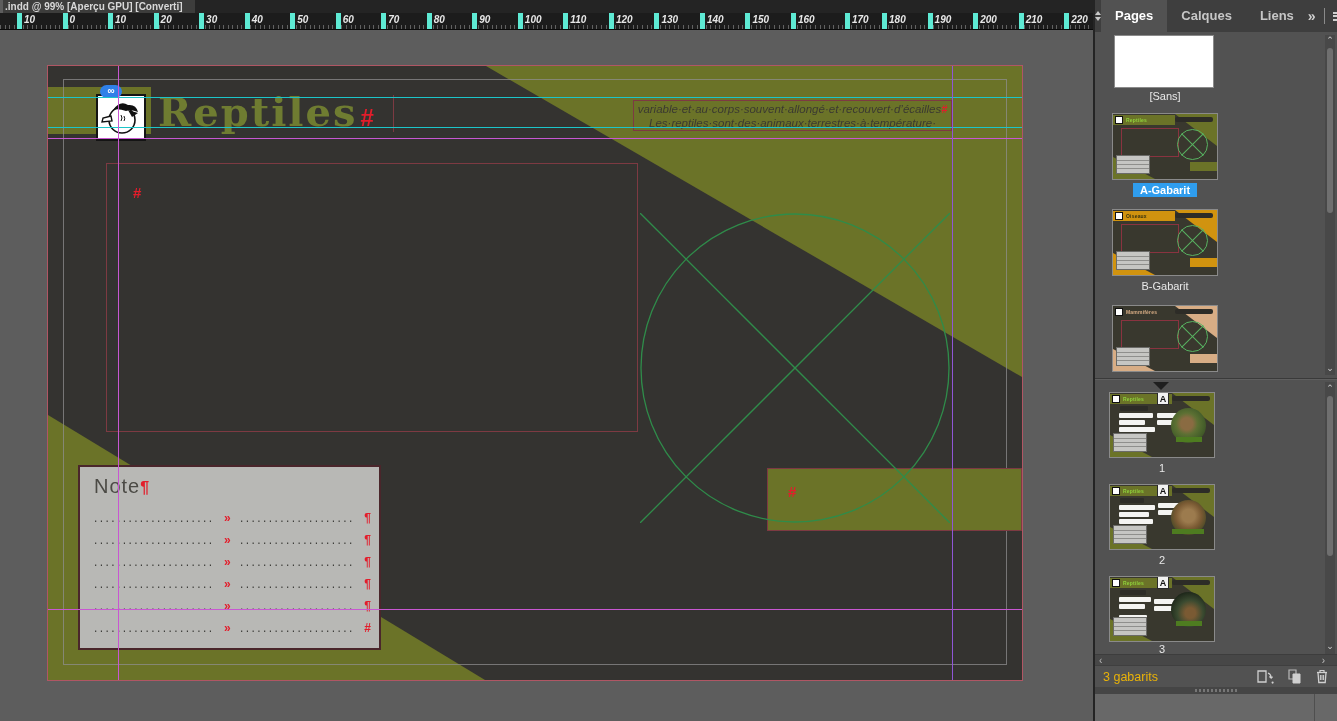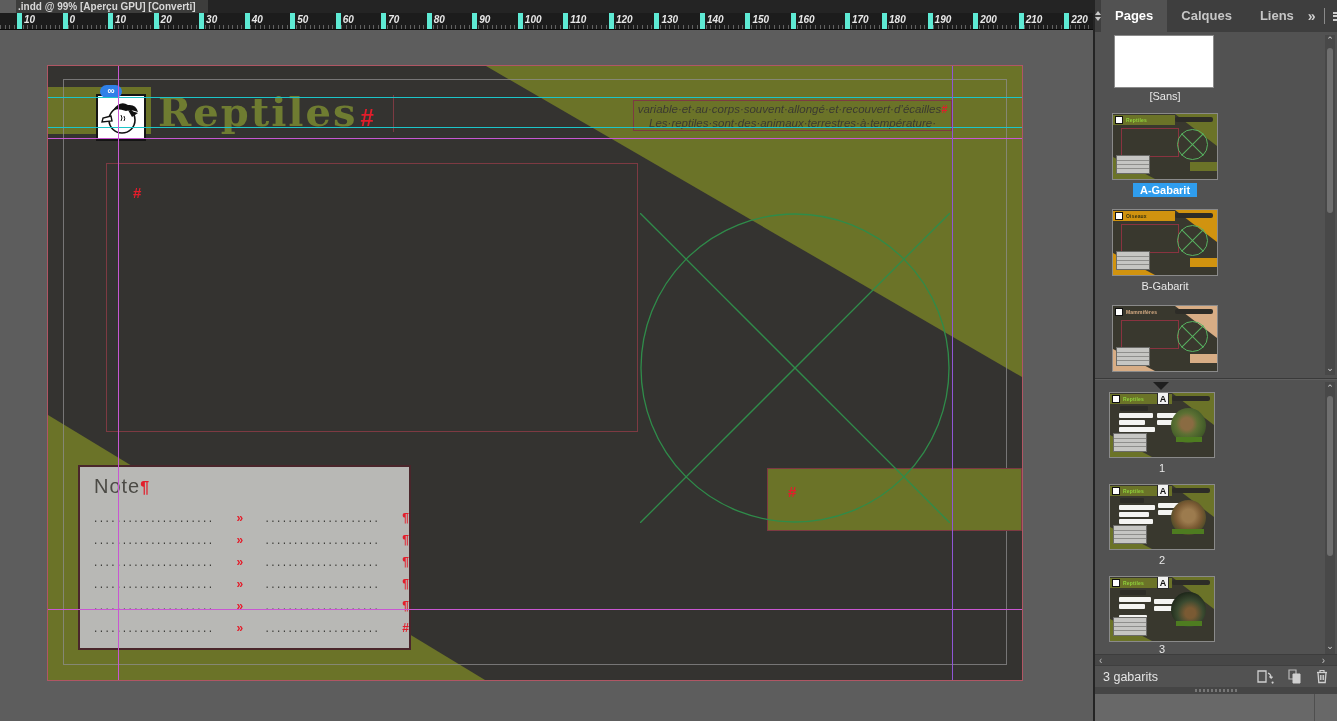--- a/index.html
+++ b/index.html
@@ -5,21 +5,21 @@
   * { margin:0; padding:0; box-sizing:border-box; }
   html,body { background:#444; }
   .app{
     position:relative; width:1337px; height:721px; overflow:hidden;
     background:var(--pasteboard,#5d5d5d);
     font-family:"Liberation Sans",sans-serif;
     -webkit-font-smoothing:antialiased;
   }
 
   
-  .docbar{ position:absolute; left:16px; top:0; width:1093px; height:13px; background:#242424; }
+  .docbar{ position:absolute; left:3px; top:0; width:1093px; height:13px; background:#242424; }
   .doctab{
     position:absolute; left:0; top:0; height:13px; max-width:260px;
     background:#3d3d3c; color:#d9d9d9; font-size:10px; font-weight:bold;
     line-height:13px; padding:0 12px 0 2px; white-space:nowrap; overflow:hidden;
   }
 
   
   .ruler{ position:absolute; left:0; top:13px; width:1093px; height:17px;
     background:var(--ruler-bg,#1c1c1c); border-bottom:1px solid #090909; overflow:hidden; }
   .ruler .minor{
@@ -65,22 +65,22 @@
   }
   .page-title{
     position:absolute; left:110px; top:24px; z-index:3; height:44px;
     font-family:"DejaVu Serif",serif; font-weight:bold; font-size:40px; line-height:44px;
     letter-spacing:2px; color:var(--olive-text,#6f7c31); white-space:nowrap;
   }
   .page-title .marker{ font-family:"Liberation Sans",sans-serif; font-size:24px; letter-spacing:0; margin-left:3px; }
 
   
   .note-box{
-    position:absolute; left:30px; top:399px; width:333px; height:185px; z-index:3;
-    background:#b8b8b5; border:2px solid #4a262b; padding:8px 0 8px 14px;
+    position:absolute; left:30px; top:399px; width:303px; height:185px; z-index:3;
+    background:#b8b8b5; border:2px solid #4a262b; padding:8px 8px 8px 14px;
   }
   .note-heading{ font-size:20px; letter-spacing:1px; color:#4b4a45; }
   .note-heading .marker{ font-size:16px; }
   .leader{
     display:flex; justify-content:space-between; align-items:baseline;
     margin-top:10px; font-size:12px; color:#3c3c38; letter-spacing:2.4px;
     line-height:12px; white-space:nowrap; overflow:hidden;
   }
   .leader .tabm,.leader .endm{ color:var(--red-marker,#e31d2b); font-weight:bold; letter-spacing:0; }
 
@@ -147,21 +147,21 @@
   .vtrack{ position:absolute; left:230px; width:10px; background:#484848; }
   .vthumb{ position:absolute; left:232px; width:6px; background:#6f6f6f; border-radius:3px; }
   .sarrow{ position:absolute; color:#cfcfcf; font-size:9px; width:10px; text-align:center; line-height:9px; }
   .hscroll{ position:absolute; left:0; top:654px; width:244px; height:11px; background:#474747; border-top:1px solid #3d3d3d; color:#bdbdbd; font-size:10px; }
   .hscroll .la{ position:absolute; left:4px; top:0; line-height:11px; }
   .hscroll .ra{ position:absolute; right:14px; top:0; line-height:11px; }
 
   
   .pstatus{ position:absolute; left:0; top:665px; width:244px; height:22px; background:var(--panel-bg,#525252);
      border-top:1px solid #3f3f3f; display:flex; align-items:center; }
-  .pstatus .txt{ margin-left:8px; font-size:12.5px; color:#e5e5e5; }
+  .pstatus .txt{ margin-left:8px; font-size:12.5px; color:#eab308; }
   .picons{ margin-left:auto; display:flex; align-items:center; gap:13px; padding-right:10px; }
   .picon{ display:flex; align-items:flex-end; }
   .gripper-row{ position:absolute; left:0; top:687px; width:244px; height:7px; background:#454545; }
   .gripper{ position:absolute; left:50%; top:2px; width:44px; height:3px; transform:translateX(-50%);
      background:repeating-linear-gradient(90deg,#767676 0 2px,transparent 2px 4px); }
   .panel-lower{ position:absolute; left:0; top:694px; width:244px; height:27px; background:#686868; }
   .panel-lower .vl{ position:absolute; left:219px; top:0; width:1px; height:27px; background:#4f4f4f; }
 </style>
 </head>
 <body>

